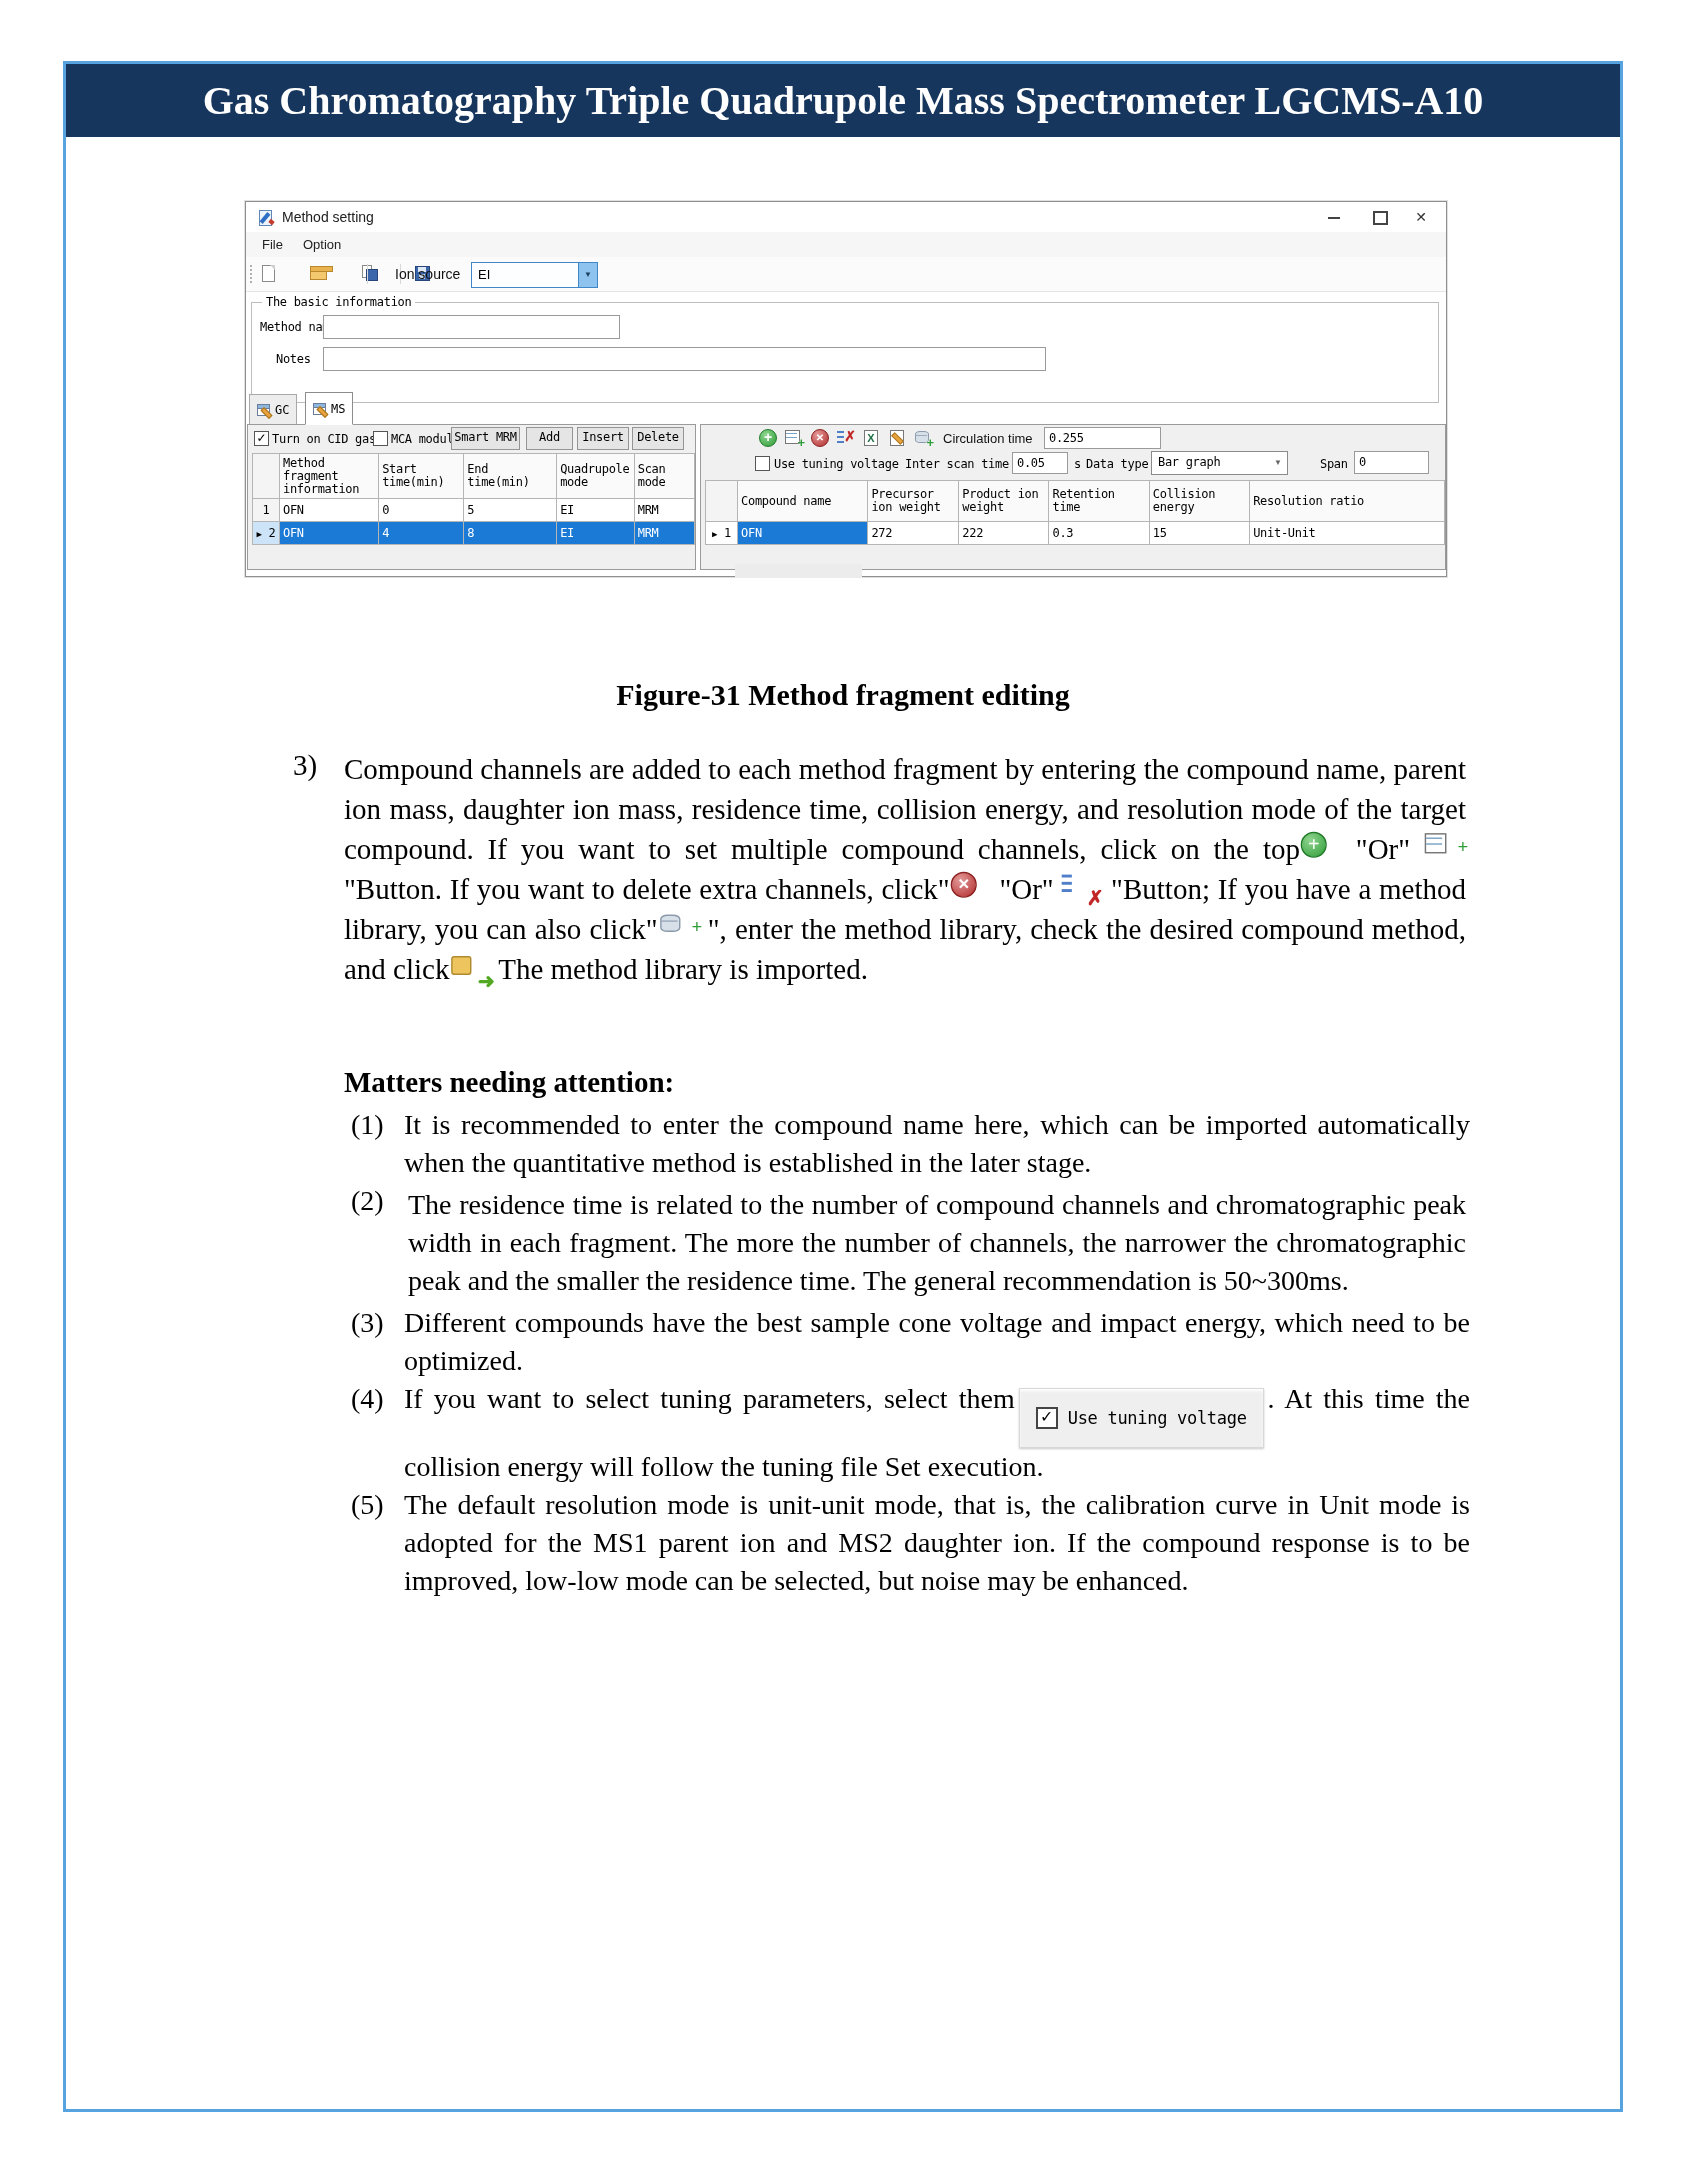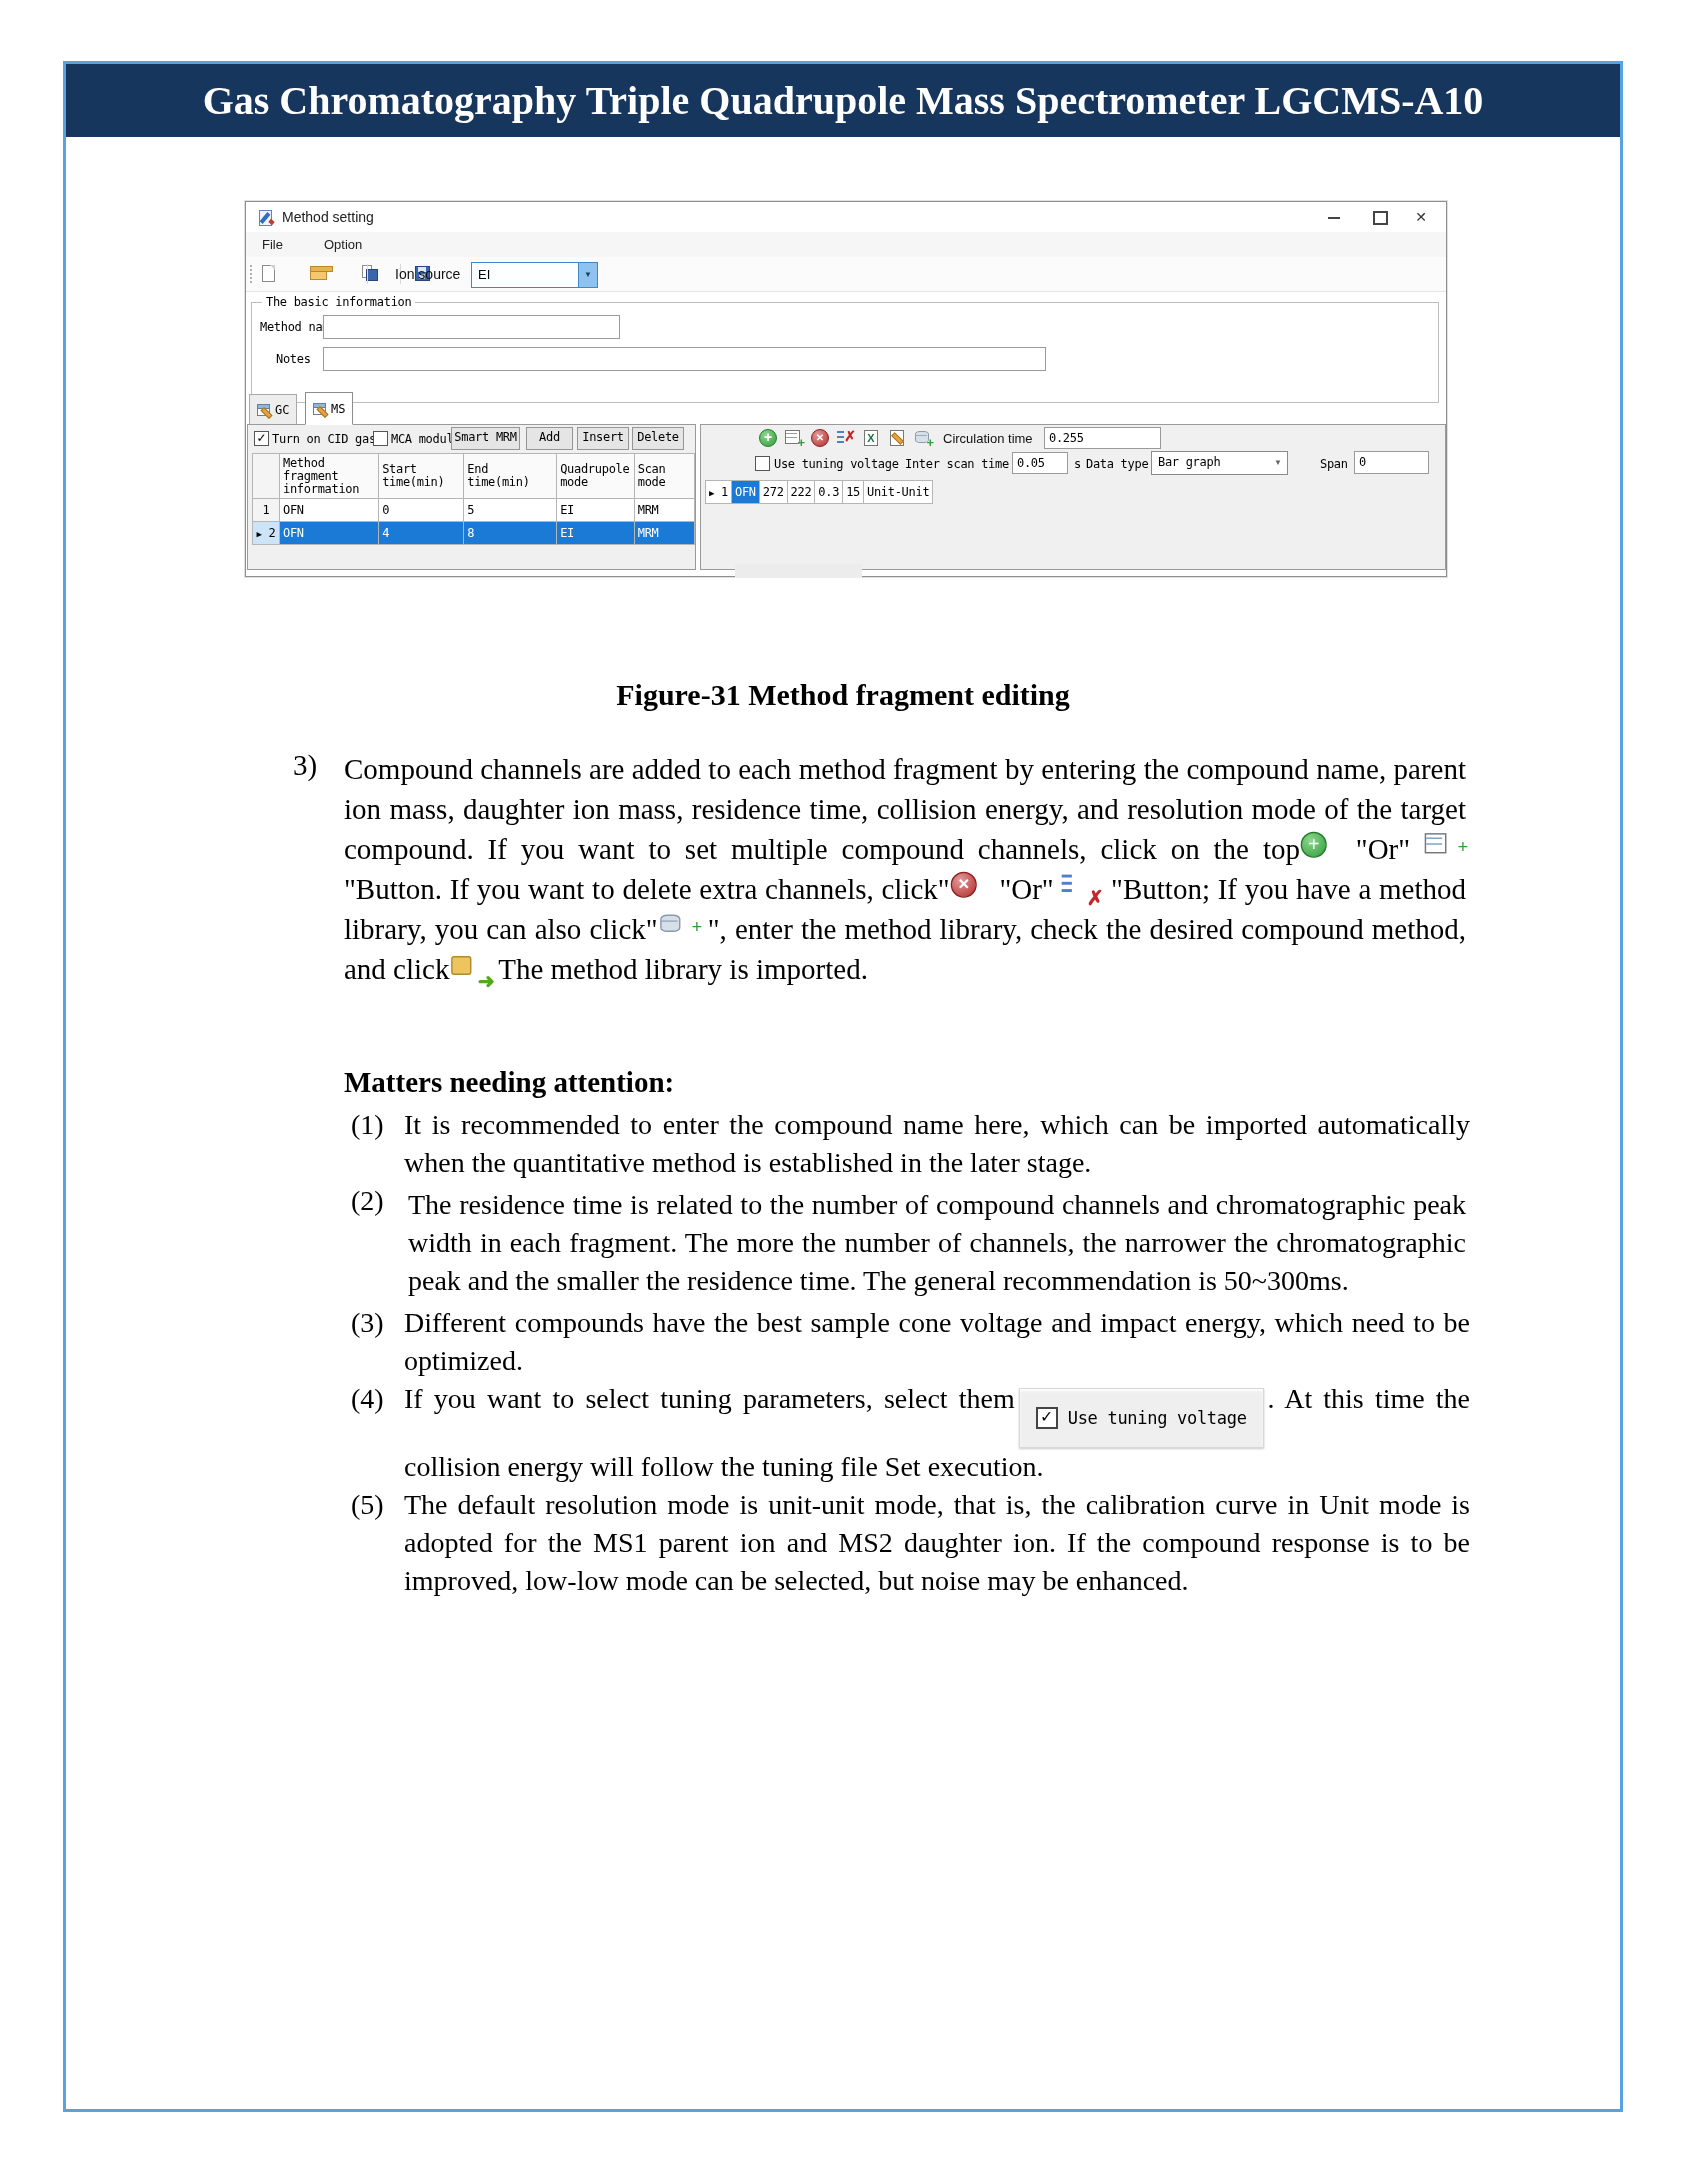--- a/index.html
+++ b/index.html
@@ -20,21 +20,21 @@
   .app-icon .pg{position:absolute;left:1px;top:1px;width:11px;height:14px;background:#eef4fb;border:1px solid #5f86b5;}
   .app-icon .pen{position:absolute;left:5px;top:3px;width:4px;height:12px;background:#2d6fc4;transform:rotate(40deg);}
   .app-icon .tip{position:absolute;left:11px;top:11px;width:5px;height:4px;background:#c33a2e;transform:rotate(40deg);}
   .winctl{position:absolute;top:0;right:0;height:30px;}
   .winbtn{position:absolute;top:0;width:34px;height:30px;text-align:center;color:#333;}
   .minbtn{right:95px;} .maxbtn{right:50px;} .closebtn{right:8px;font-size:14px;line-height:30px;}
   .min-glyph{position:absolute;left:11px;top:15px;width:12px;height:2px;background:#444;}
   .max-glyph{position:absolute;left:11px;top:9px;width:11px;height:10px;border:2px solid #444;background:#fff;}
   .menubar{position:absolute;left:0;top:30px;width:100%;height:26px;background:#f6f6f6;}
   .menu-item{position:absolute;top:5px;font-size:13px;color:#222;}
-  .menu-file{left:16px;} .menu-option{left:78px;}
+  .menu-file{left:16px;} .menu-option{left:57px;}
   .toolbar{position:absolute;left:0;top:55px;width:100%;height:34px;background:#fbfbfb;border-bottom:1px solid #e4e4e4;}
   .grip{position:absolute;left:4px;top:8px;height:18px;border-left:2px dotted #b0b0b0;}
   .tbtn{position:absolute;top:6px;width:22px;height:22px;}
   .tsep{position:absolute;top:7px;width:1px;height:20px;background:#d8d8d8;}
   .ionsrc-label{position:absolute;left:149px;top:9px;font-size:14px;color:#111;}
   .combo{position:absolute;left:225px;top:5px;width:125px;height:24px;background:#fdfeff;border:1px solid #3f87c9;}
   .combo .val{position:absolute;left:6px;top:4px;font-size:13px;}
   .combo .btn{position:absolute;right:0;top:0;width:18px;height:100%;background:#8fc3ef;border-left:1px solid #3f87c9;
               text-align:center;font-size:8px;line-height:24px;color:#1a3e5e;}
   .client{position:absolute;left:0;top:90px;width:100%;height:284px;background:#ffffff;}
@@ -302,20 +302,29 @@
             <span class="val">Bar graph</span>
             <span class="arr">▼</span>
           </span>
           <span class="mono" style="position:absolute;left:619px;top:32px">Span</span>
           <span class="field" style="left:653px;top:26px;width:73px;height:21px">
               <span class="mono" style="position:absolute;left:4px;top:3px">0</span>
             </span>
 
           <div class="tbl" style="left:4px;top:55px">
             <div class="tr">
+              <div class="th rn" style="width:26px;height:38px"></div>
+              <div class="th" style="width:127px">Compound name</div>
+              <div class="th" style="width:85px">Precursor ion weight</div>
+              <div class="th" style="width:85px">Product ion weight</div>
+              <div class="th" style="width:95px">Retention time</div>
+              <div class="th" style="width:95px">Collision energy</div>
+              <div class="th" style="width:194px">Resolution ratio</div>
+            </div>
+            <div class="tr">
               <div class="td rn" style="height:20px;background:#fff"><span class="arrow">▶</span> <span>1</span></div>
               <div class="td selcell">OFN</div>
               <div class="td">272</div>
               <div class="td">222</div>
               <div class="td">0.3</div>
               <div class="td">15</div>
               <div class="td">Unit-Unit</div>
             </div>
           </div>
           <div class="ghostrow" style="left:34px;top:139px;width:127px;height:14px"></div>

